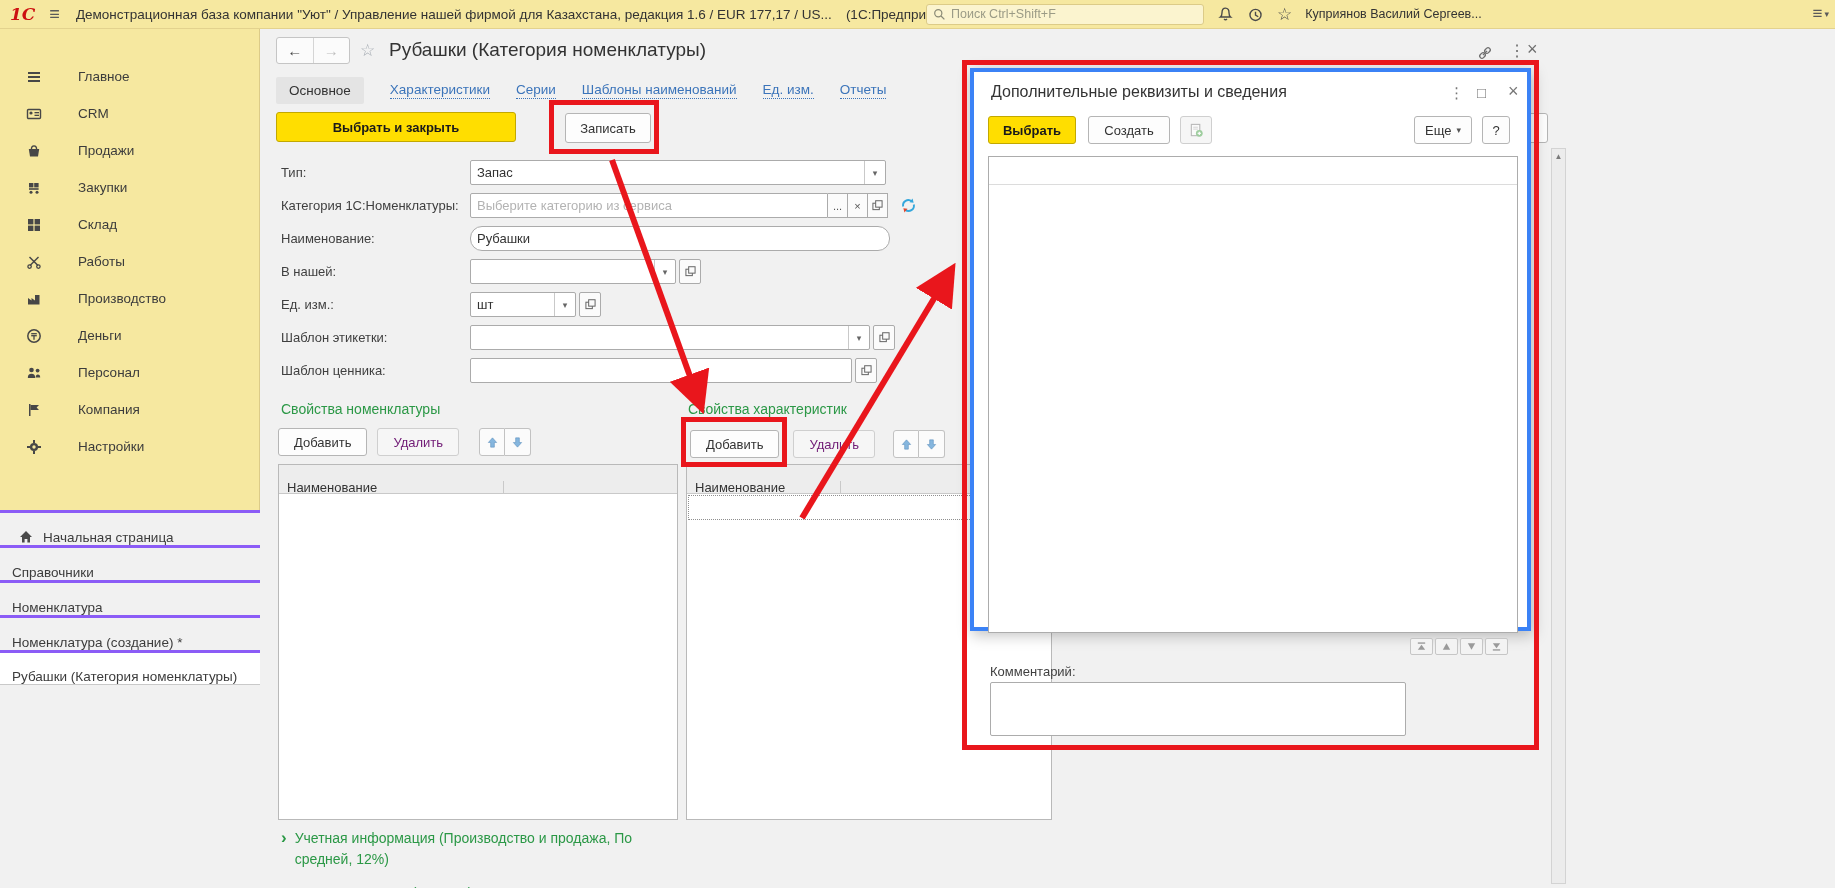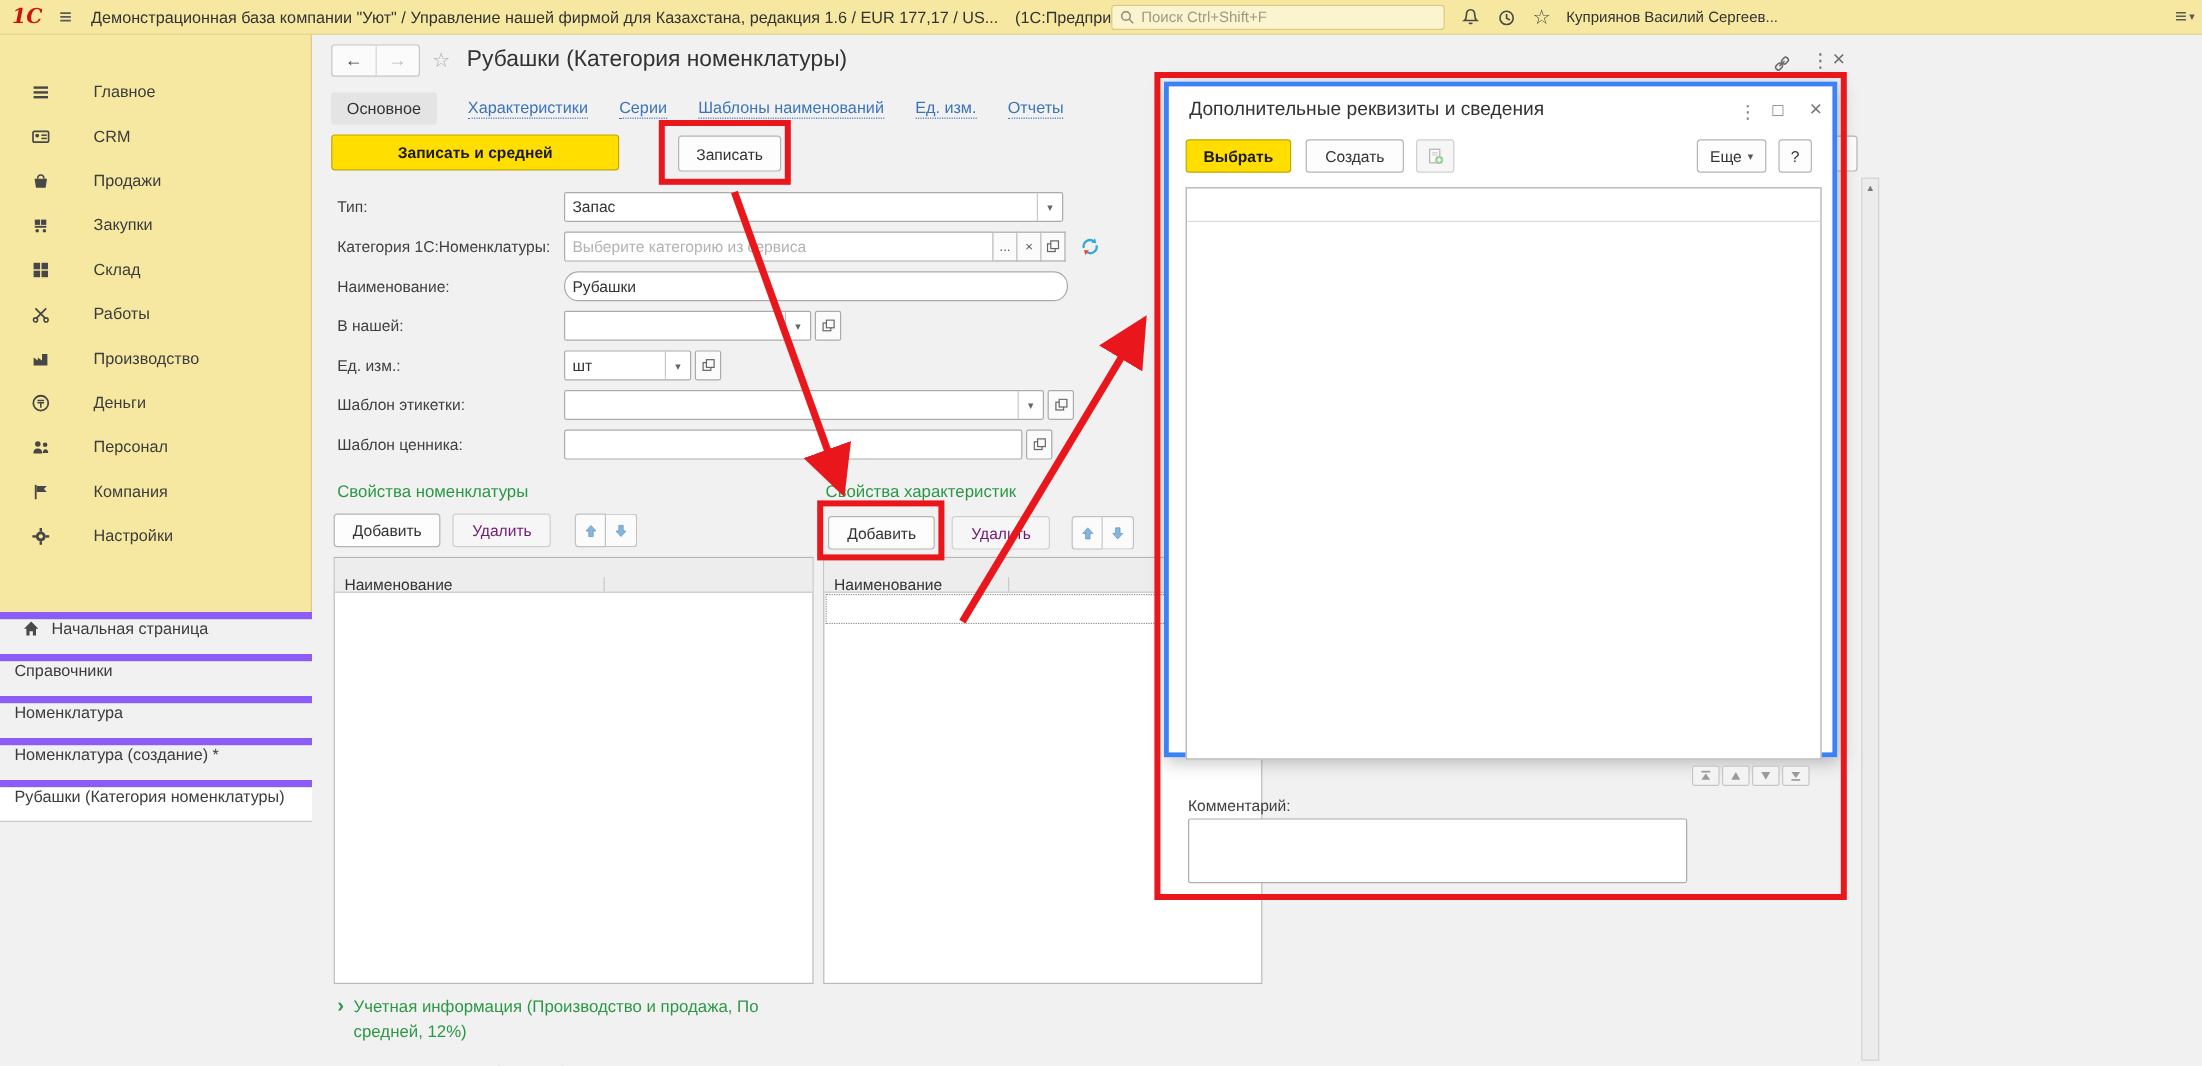--- a/index.html
+++ b/index.html
@@ -15,21 +15,21 @@
   .searchbox{width:278px;height:21px;background:#FBF4CF;border:1px solid #DCCB88;border-radius:3px;display:flex;align-items:center;gap:5px;padding:0 6px;box-sizing:border-box;}
   .searchbox span{color:#9B9B86;font-size:12.5px;}
   .tb-user{font-size:12.5px;color:#333;white-space:nowrap;}
   .tb-menu{display:flex;align-items:center;gap:2px;color:#5A5A5A;margin-left:auto;}
   .tb-menu .car{font-size:9px;}
   .ico{display:inline-flex;align-items:center;justify-content:center;}
   
   .side-yellow{position:absolute;left:0;top:28px;width:260px;height:482px;background:#F6E8A0;border-right:1px solid #DCCB88;box-sizing:border-box;padding-top:30px;z-index:5;}
   .side-item{height:37px;display:flex;align-items:center;padding-left:26px;gap:36px;font-size:13.5px;color:#3C3C3C;cursor:default;}
   .side-footer{position:absolute;left:0;top:510px;width:260px;z-index:5;}
-  .foot-row{height:35px;display:flex;align-items:flex-start;padding-left:12px;gap:9px;font-size:13.5px;color:#3C3C3C;border-top:6px solid #8b5cf6;background:#F1F1F1;box-sizing:border-box;}
+  .foot-row{height:35px;display:flex;align-items:flex-end;padding-left:12px;gap:9px;font-size:13.5px;color:#3C3C3C;border-top:3px solid #8b5cf6;background:#F1F1F1;box-sizing:border-box;}
   .foot-row.home{padding-left:18px;}
   .foot-row.active{background:#FFFFFF;border-bottom:1px solid #C9C9C9;}
   
   .navpair{position:absolute;left:276px;top:37px;width:74px;height:27px;background:#FBFBFB;border:1px solid #C5C5C5;border-radius:3px;display:flex;box-sizing:border-box;}
   .navpair .half{flex:1;display:flex;align-items:center;justify-content:center;font-size:15px;}
   .navpair .half:first-child{border-right:1px solid #D5D5D5;color:#444;}
   .navpair .half:last-child{color:#BDBDBD;}
   .hdr-star{position:absolute;left:360px;top:40px;font-size:17px;color:#A6ACB3;}
   .form-title{position:absolute;left:389px;top:39px;font-size:19px;color:#333;}
   .win-ctl{position:absolute;top:41px;font-size:16px;color:#6E6E6E;}
@@ -285,21 +285,21 @@
   <div class="tabs">
     <span class="tab-active">Основное</span>
     <span class="tab-link">Характеристики</span>
     <span class="tab-link">Серии</span>
     <span class="tab-link">Шаблоны наименований</span>
     <span class="tab-link">Ед. изм.</span>
     <span class="tab-link">Отчеты</span>
   </div>
 
   <div class="btn yellow" style="position:absolute;left:276px;top:112px;width:240px;">
-    <span>Записать и средней</span>
+    <span>Выбрать и закрыть</span>
   </div>
   <div class="btn" style="position:absolute;left:565px;top:113px;width:86px;">
     <span>Записать</span>
   </div>
 
   <div class="btn" style="position:absolute;left:1468px;top:113px;width:80px;z-index:4;justify-content:flex-end;padding-right:8px;">
     <span>Еще</span>
     <span class="car">▾</span>
   </div>
 

